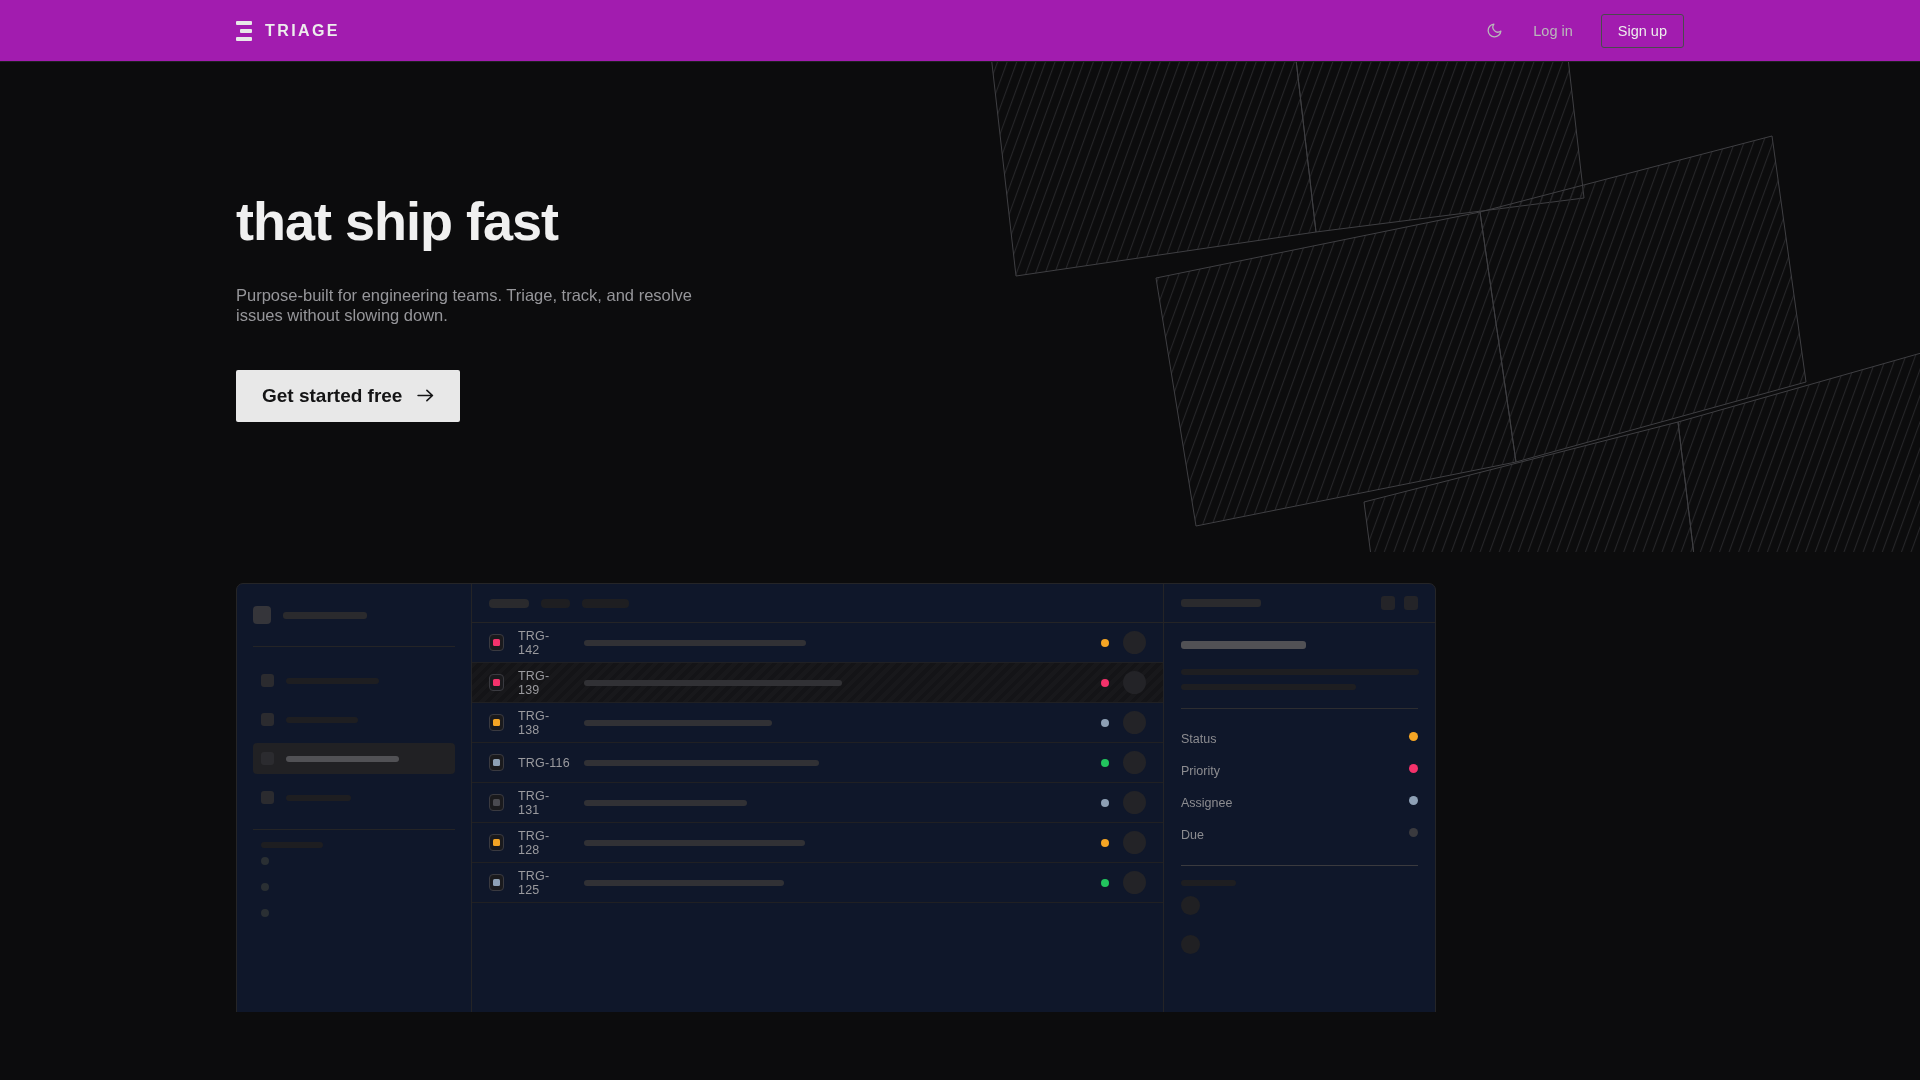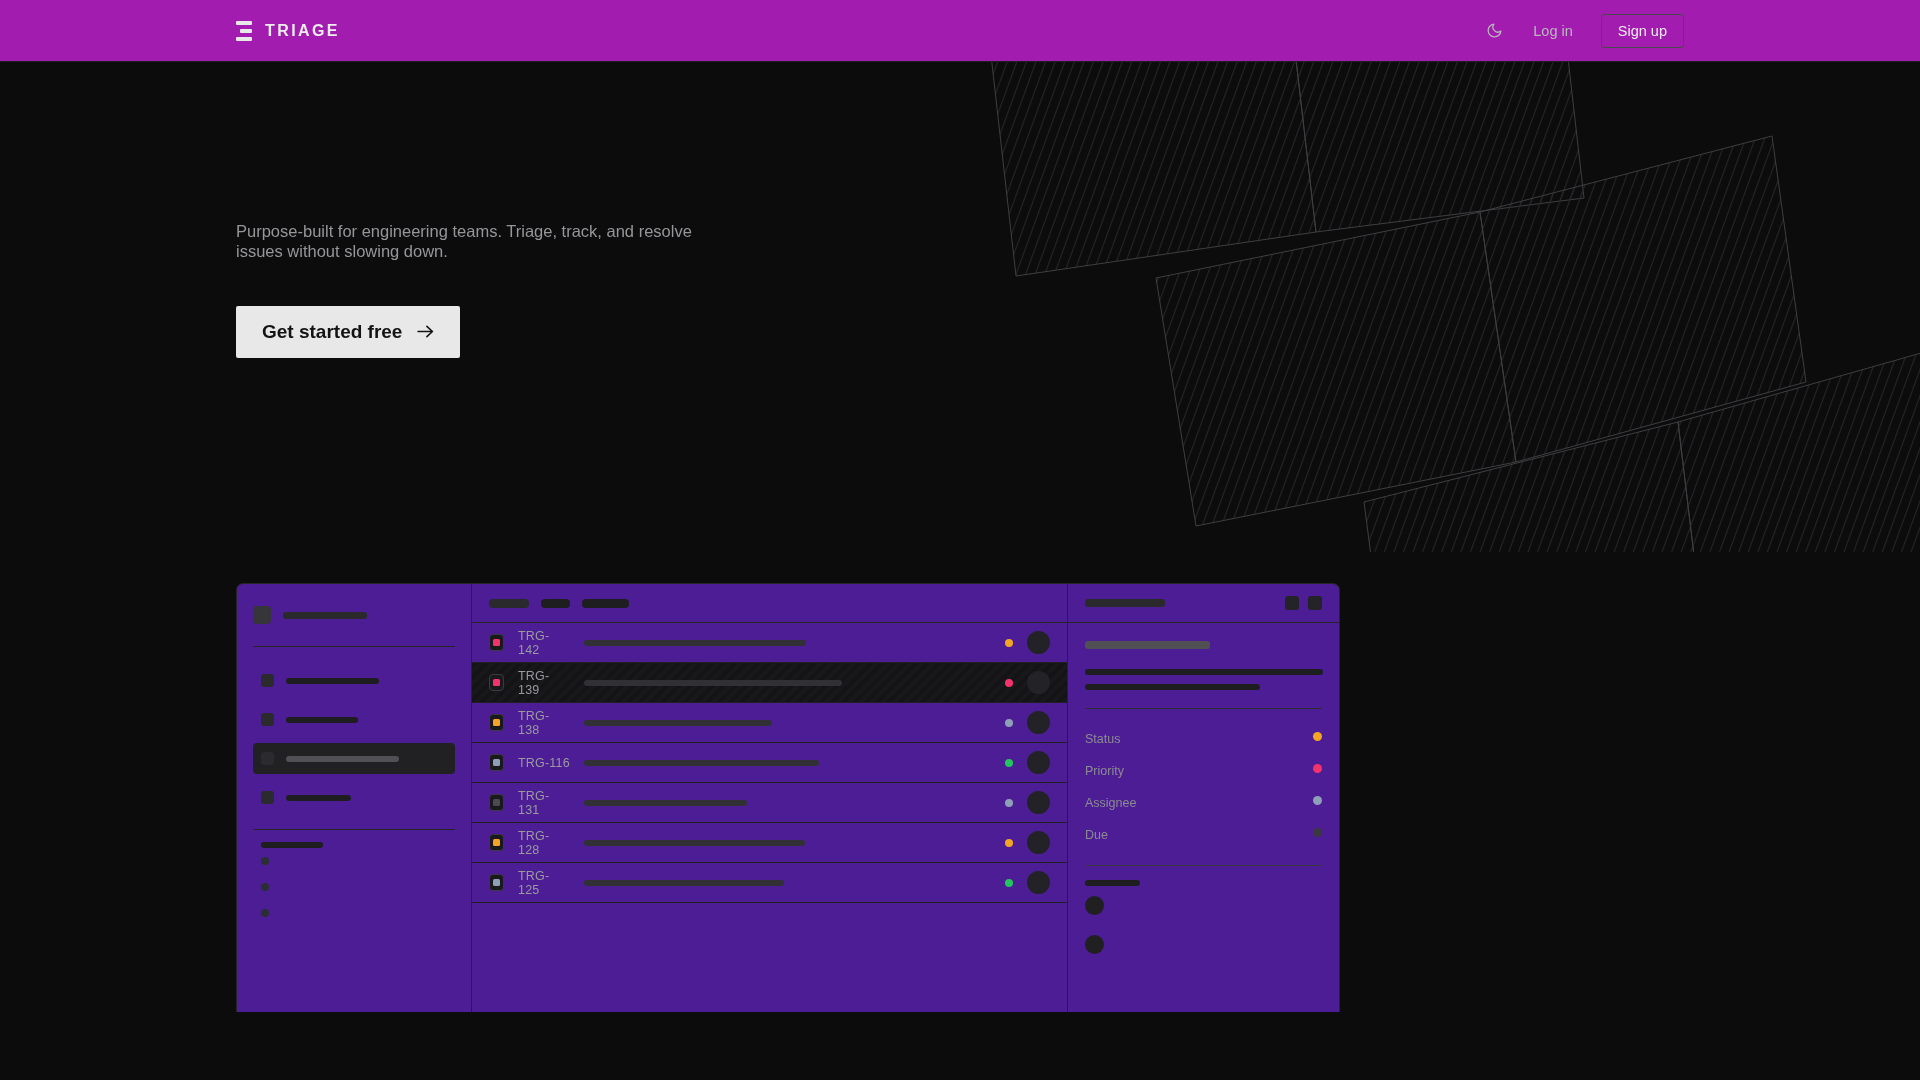--- a/index.html
+++ b/index.html
@@ -73,22 +73,22 @@
     display:inline-flex; align-items:center; gap:15px;
     background:#e8e8e8; color:#141415;
     font-size:19px; font-weight:bold;
     padding:15px 26px; border:none; border-radius:2px;
     cursor:pointer; font-family:"Liberation Sans", sans-serif;
   }
 
   
   .app {
     position:absolute; left:236px; top:521px;
-    width:1104px; height:490px;
-    background:#4c1d95;
+    width:1200px; height:490px;
+    background:#0f172a;
     border:1px solid #252527;
     border-radius:7px;
     display:flex; overflow:hidden;
   }
 
   .sk { background:#2a2a2d; border-radius:3px; display:block; }
   .sk-dim { background:#1e1e21; border-radius:3px; display:block; }
   .sk-lite { background:#515155; border-radius:3px; display:block; }
 
   
@@ -181,20 +181,21 @@
       <path d="M196 246 L520 180 L556 430 L236 494 Z"></path>
       <path d="M520 180 L812 104 L846 350 L556 430 Z"></path>
       <path d="M404 470 L718 390 L748 640 L436 716 Z"></path>
       <path d="M718 390 L1000 310 L1030 552 L748 640 Z"></path>
     </g>
   </svg>
 
   <div class="hero-copy">
     <h1 class="hero-h1">
       <br>
+      <span>that ship fast</span>
     </h1>
     <p class="hero-sub">Purpose-built for engineering teams. Triage, track, and resolve issues without slowing down.</p>
     <button class="cta">
       <span>Get started free</span>
       <span>
         <svg width="17" height="13" viewBox="0 0 18 14" fill="none" stroke="#141415" stroke-width="1.7" stroke-linecap="round" stroke-linejoin="round">
           <path d="M1 7h15M10.5 1.5L16.5 7l-6 5.5"></path>
         </svg>
       </span>
     </button>

